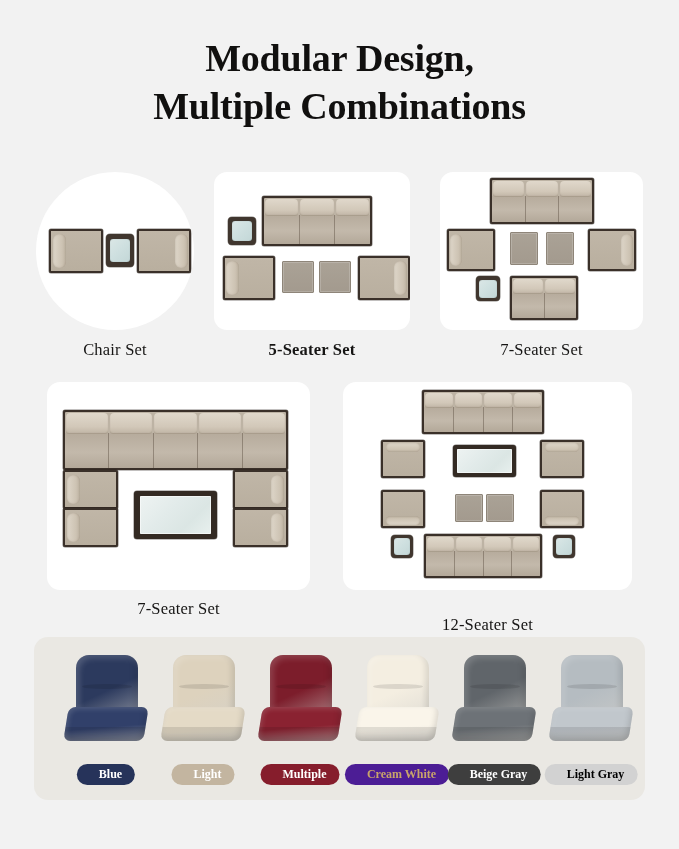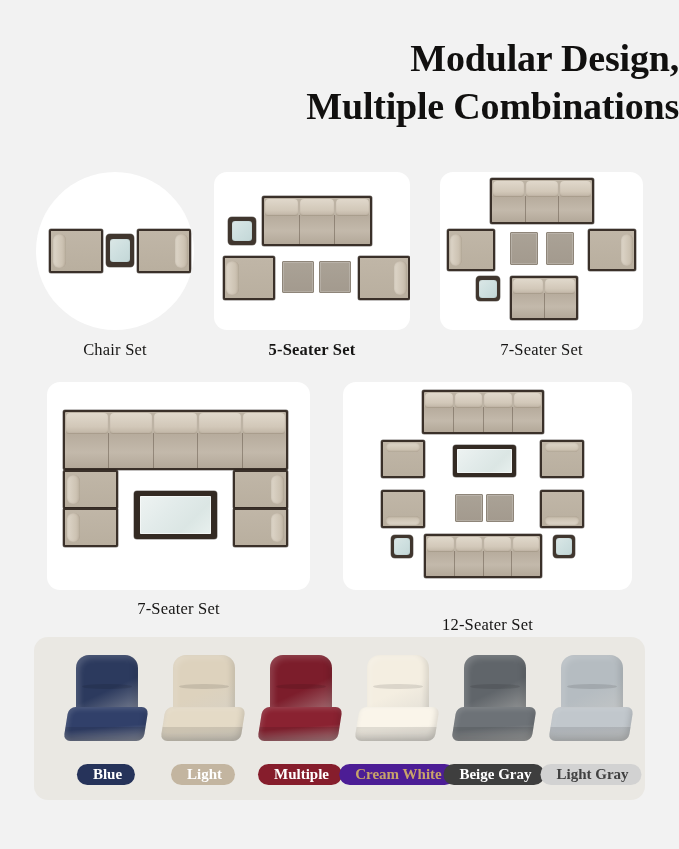--- a/index.html
+++ b/index.html
@@ -7,21 +7,21 @@
     width:679px;height:849px;
     background:#f2f2f2;
     font-family:"Liberation Serif", serif;
     overflow:hidden;
     position:relative;
   }
 
   
   .title-block{
     position:absolute;left:0;top:34px;width:679px;
-    text-align:right;
+    text-align:center;
   }
   .title-line{
     font-family:"Liberation Serif", serif;
     font-weight:bold;
     font-size:38px;
     line-height:48px;
     letter-spacing:-0.2px;
     color:#11100f;
   }
 
@@ -180,25 +180,25 @@
     border-radius:7px;
     transform:skewX(-9deg);
   }
   .cu-seat:after{
     content:"";position:absolute;left:0;right:0;bottom:0;height:42%;
     border-radius:0 0 7px 7px;
     background:rgba(0,0,0,.10);
   }
   .pill{
     position:absolute;left:50%;bottom:0;transform:translateX(-50%);
-    padding:3px 13px 4px 16px;
+    padding:3px 13px 4px 22px;
     border-radius:11px;
     font-family:"Liberation Serif", serif;
     font-weight:bold;
-    font-size:15px;
+    font-size:12px;
     line-height:14px;
     white-space:nowrap;
   }
 </style>
 </head>
 <body>
 
 <div class="title-block">
   <div class="title-line">Modular Design,</div>
   <div class="title-line">Multiple Combinations</div>
@@ -457,15 +457,15 @@
         <div class="cu-back" style="background: linear-gradient(155deg, rgb(96, 101, 106) 0%, rgb(96, 101, 106) 55%, rgba(0, 0, 0, 0.1) 140%); box-shadow: rgba(0, 0, 0, 0.12) -3px -3px 6px inset, rgba(255, 255, 255, 0.18) 3px 3px 6px inset;"></div>
         <div class="cu-seat" style="background: linear-gradient(175deg, rgb(109, 114, 119) 0%, rgb(109, 114, 119) 58%, rgba(0, 0, 0, 0.12) 130%); box-shadow: rgba(0, 0, 0, 0.14) -2px -3px 6px inset, rgba(255, 255, 255, 0.16) 2px 2px 5px inset;"></div>
       </div>
       <div class="pill" style="background: rgb(62, 62, 62); color: rgb(255, 255, 255);">Beige Gray</div>
     </div>
     <div class="swatch" style="left: 509px;">
       <div class="cushion">
         <div class="cu-back" style="background: linear-gradient(155deg, rgb(181, 188, 193) 0%, rgb(181, 188, 193) 55%, rgba(0, 0, 0, 0.1) 140%); box-shadow: rgba(0, 0, 0, 0.12) -3px -3px 6px inset, rgba(255, 255, 255, 0.18) 3px 3px 6px inset;"></div>
         <div class="cu-seat" style="background: linear-gradient(175deg, rgb(193, 199, 204) 0%, rgb(193, 199, 204) 58%, rgba(0, 0, 0, 0.12) 130%); box-shadow: rgba(0, 0, 0, 0.14) -2px -3px 6px inset, rgba(255, 255, 255, 0.16) 2px 2px 5px inset;"></div>
       </div>
-      <div class="pill" style="background: rgb(210, 210, 210); color: #404040;">Light Gray</div>
+      <div class="pill" style="background: rgb(210, 210, 210); color: #000000;">Light Gray</div>
     </div>
   </div>
 
 </body></html>

